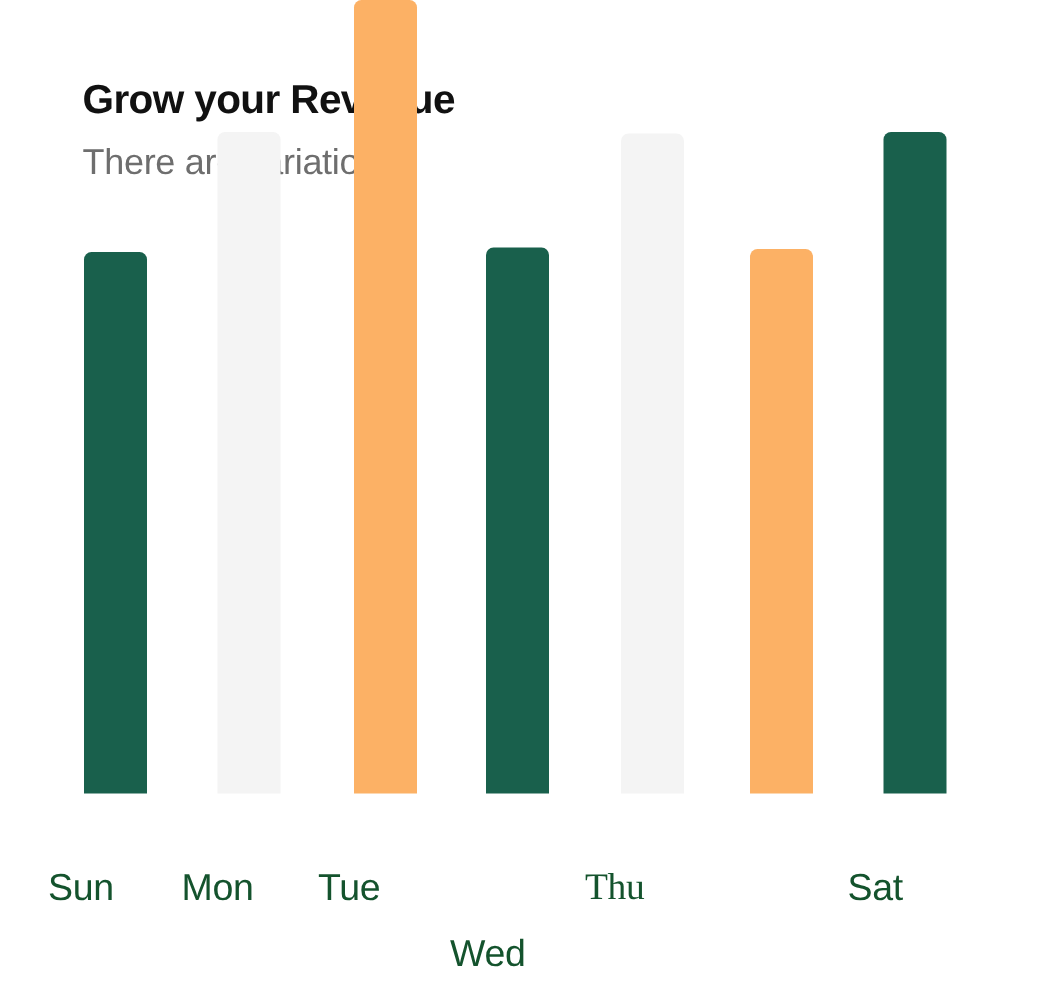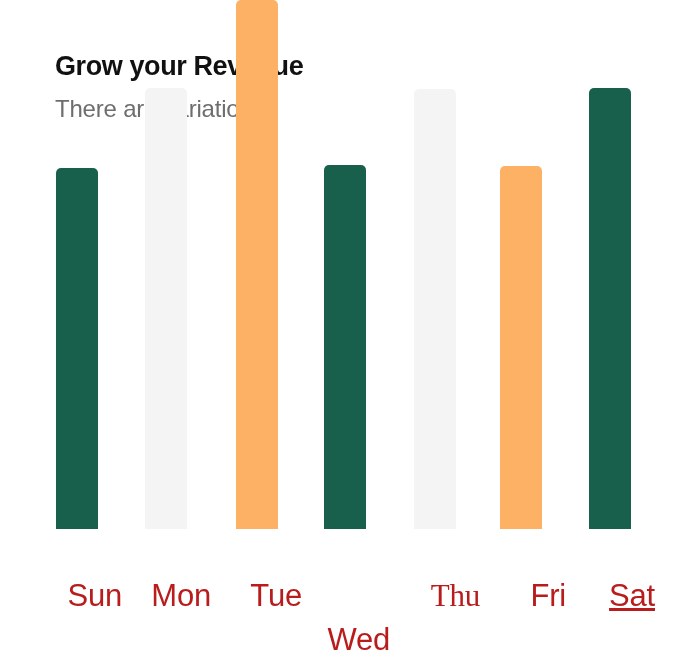--- a/index.html
+++ b/index.html
@@ -70,23 +70,23 @@
     position: absolute;
     left: 0;
     top: 578px;
     width: 696px;
     height: 44px;
   }
 
   .axis-label {
     position: absolute;
     top: 0;
-    font-size: 31px;
-    color: #b91c1c;
-    text-align: right;
+    font-size: 25px;
+    color: #14532d;
+    text-align: left;
     letter-spacing: -0.2px;
     white-space: nowrap;
   }
 </style>
 </head>
 <body>
 
 <div id="card">
 
   <div id="chart-header">
@@ -103,17 +103,16 @@
       <div class="bar" style="left: 500px; width: 42px; height: 362.902px; background: rgb(252, 177, 101);"></div>
       <div class="bar" style="left: 589px; width: 42px; height: 441.066px; background: rgb(25, 96, 76);"></div>
     </div>
 
   <div id="axis-labels">
       <div class="axis-label" style="width: 90px; left: 32px;">Sun</div>
       <div class="axis-label" style="width: 90px; left: 121px;">Mon</div>
       <div class="axis-label" style="width: 90px; left: 212px;">Tue</div>
       <div class="axis-label" style="width: 90px; left: 300px; margin-top: 44px;">Wed</div>
       <div class="axis-label" style="width: 90px; left: 390px; font-family: Liberation Serif, serif;">Thu</div>
-      <div class="axis-label" style="width: 90px; left: 476px;">Fri</div>
-      <div class="axis-label" style="width: 90px; left: 565px; text-decoration: underline;">Sat</div>
+      <div class="axis-label" style="width: 90px; left: 565px;">Sat</div>
     </div>
 
 </div>
 
 </body></html>

